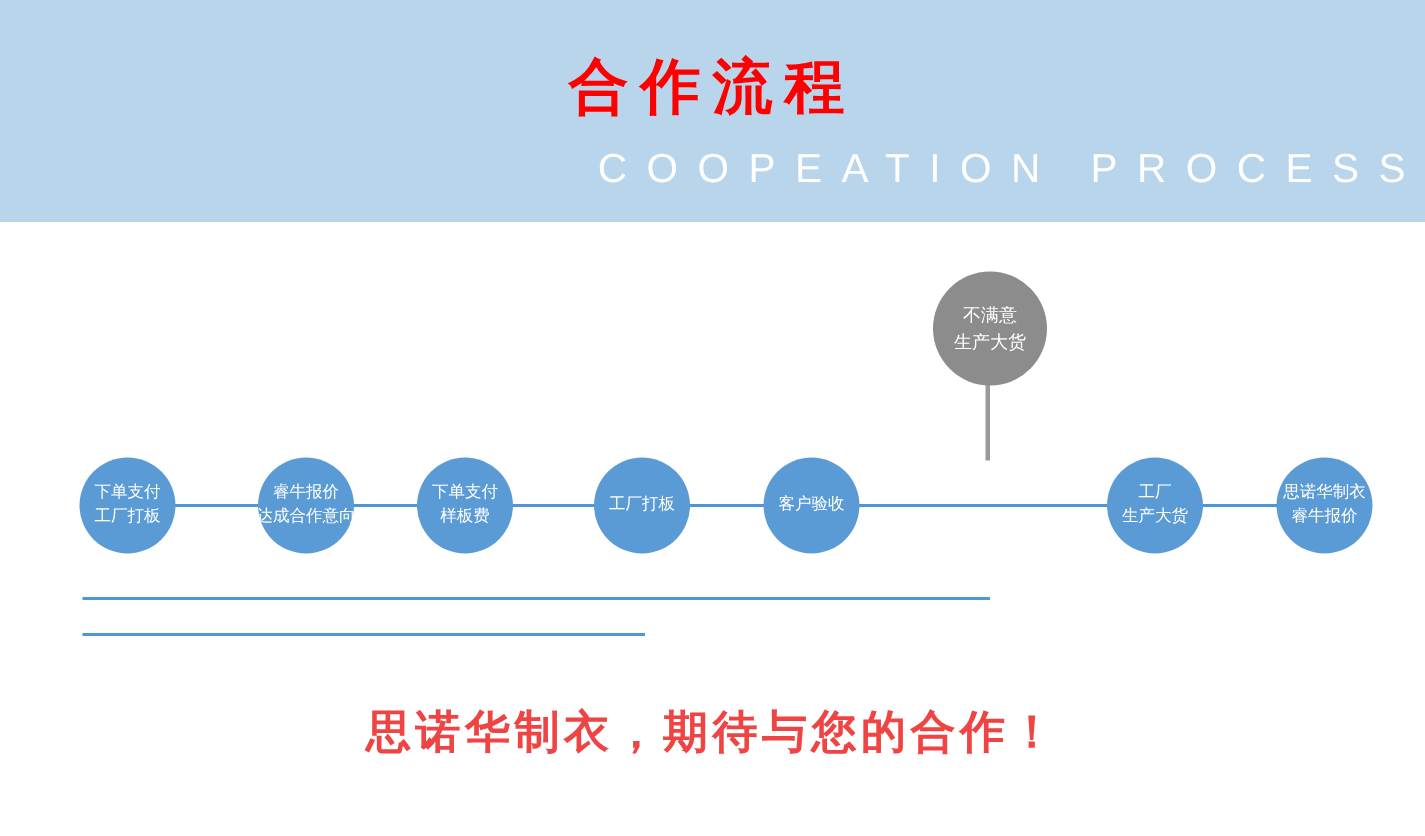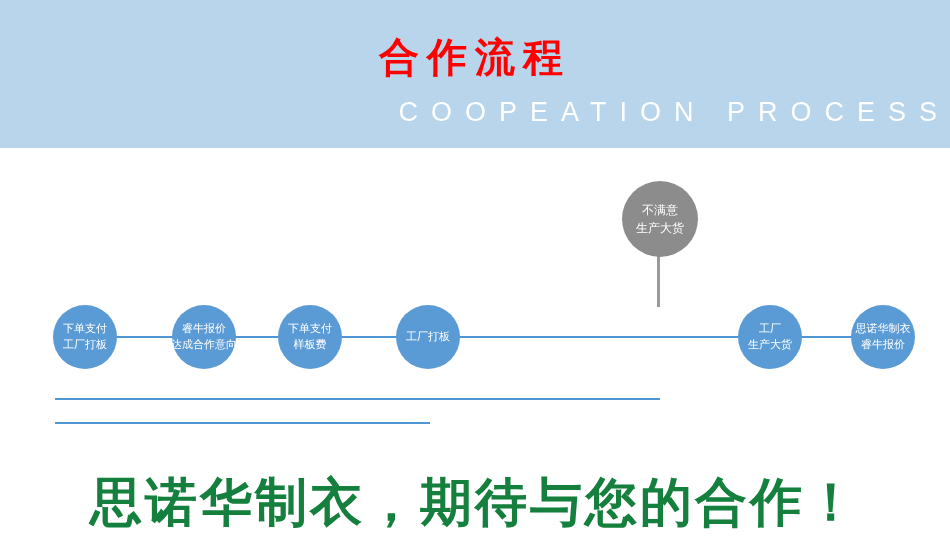--- a/index.html
+++ b/index.html
@@ -76,22 +76,22 @@
   
   .rule { position: absolute; background: var(--line-blue, #4f96d5); height: 2px; }
   .rule-1 { top: 398px; left: 55px; width: 605px; }
   .rule-2 { top: 422px; left: 55px; width: 375px; }
 
   
   .slogan {
     position: absolute; top: 468px; left: 0;
     width: 950px;
     text-align: center;
-    color: #15803d;
-    font-size: 52px; font-weight: bold;
+    color: #ef4444;
+    font-size: 30px; font-weight: bold;
     letter-spacing: 3px;
   }
 </style>
 </head>
 <body>
 
 <div class="page">
 
   <header class="banner">
     <h1>合作流程</h1>
@@ -122,20 +122,24 @@
     <div class="step" style="left:278px">
       <span>下单支付</span>
       <span>样板费</span>
     </div>
 
     <div class="step" style="left:396px">
       <span>工厂打板</span>
       <span></span>
     </div>
 
+    <div class="step" style="left:509px">
+      <span>客户验收</span>
+      <span></span>
+    </div>
 
 
     <div class="step" style="left:738px">
       <span>工厂</span>
       <span>生产大货</span>
     </div>
 
     <div class="step" style="left:851px">
       <span>思诺华制衣</span>
       <span>睿牛报价</span>

